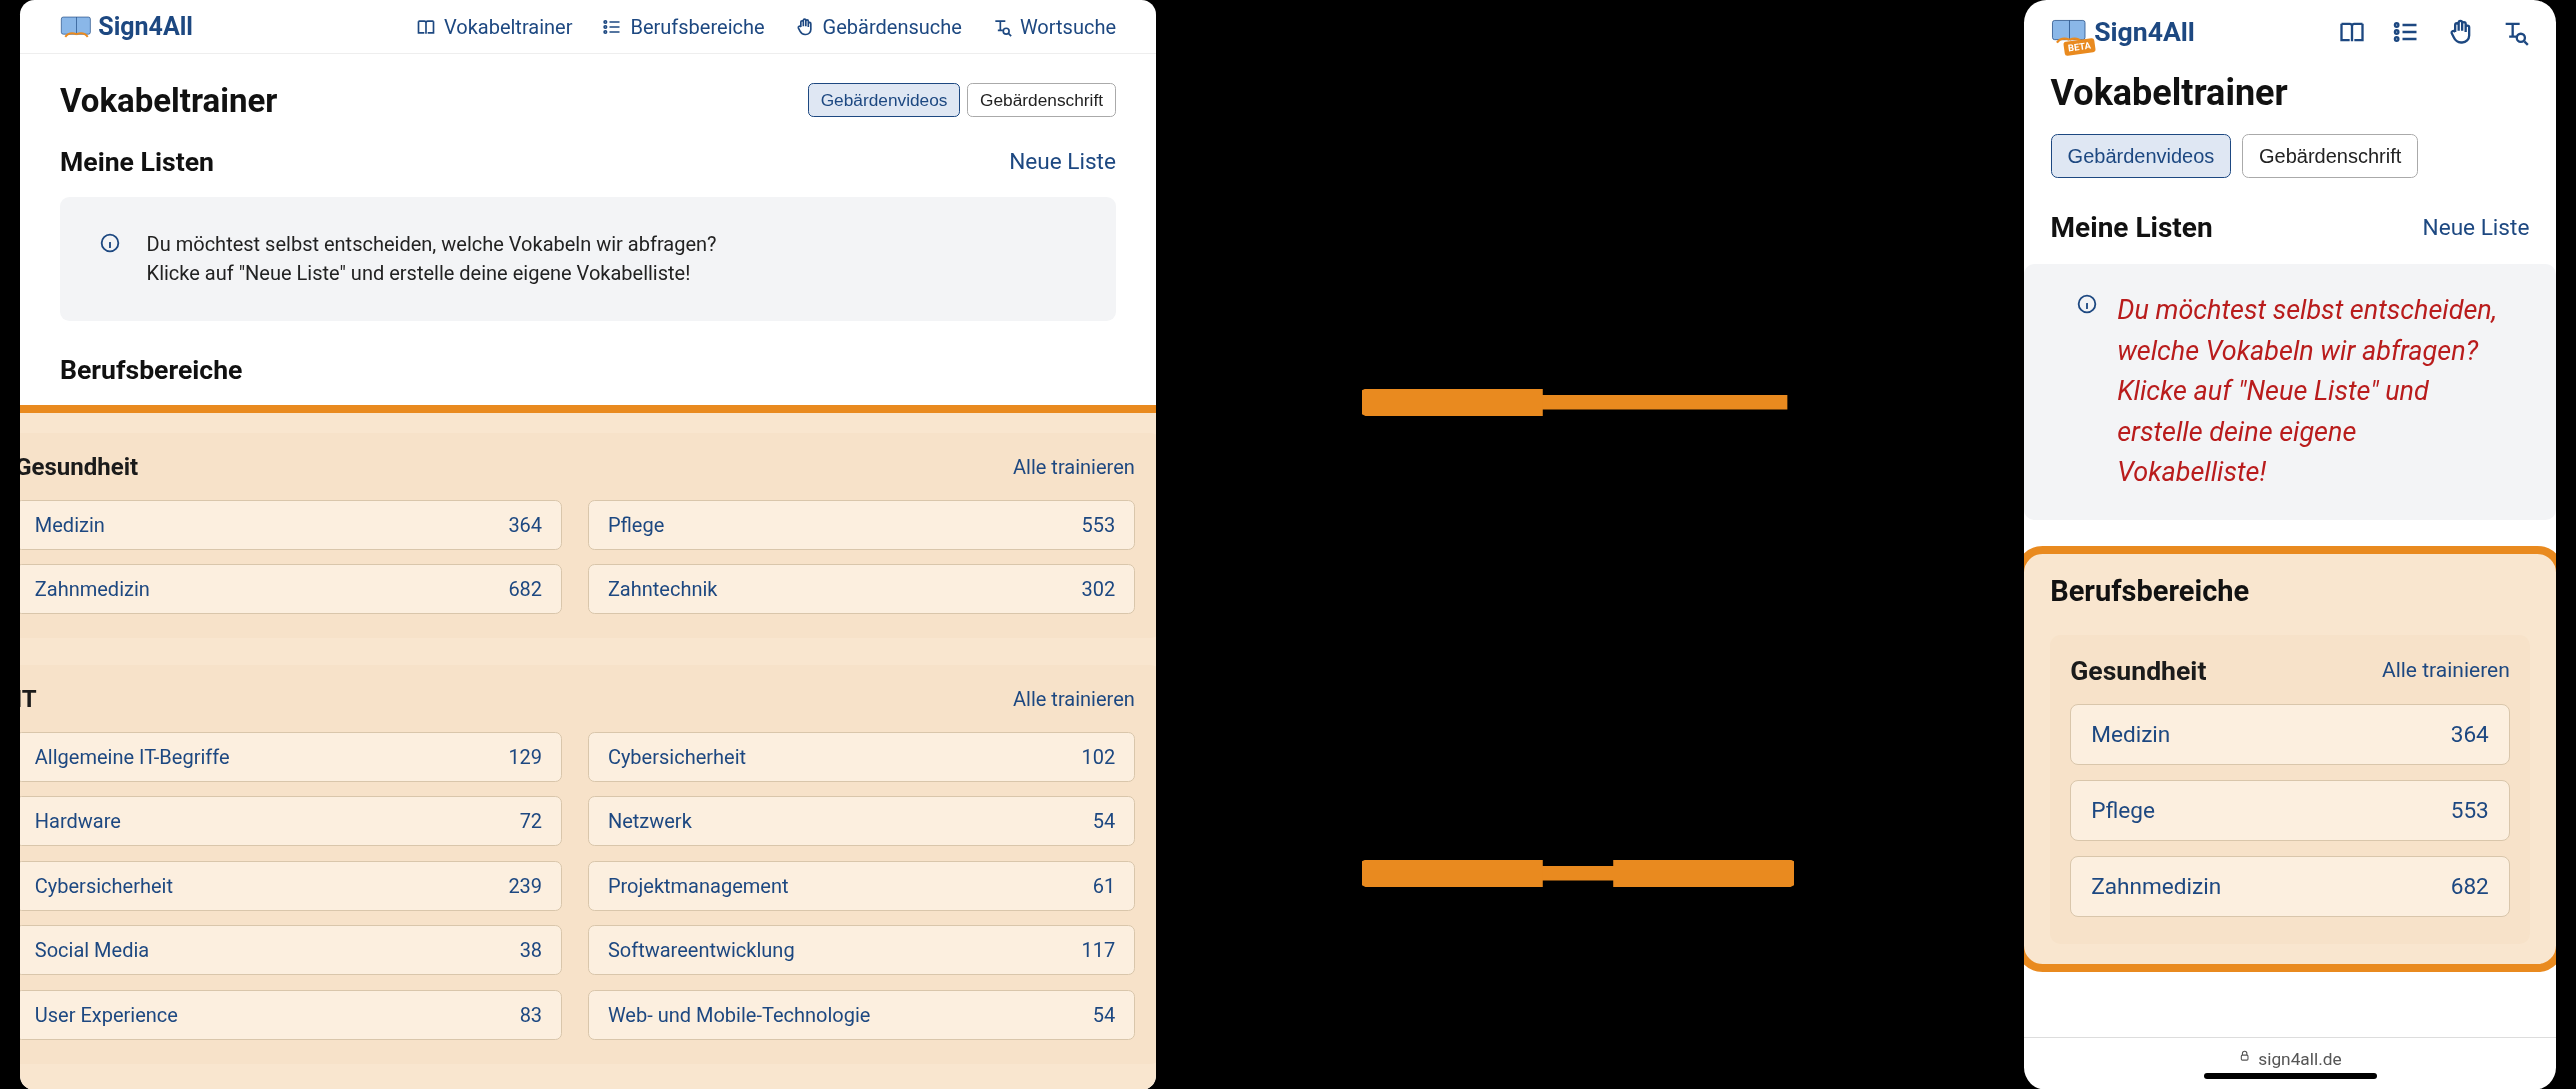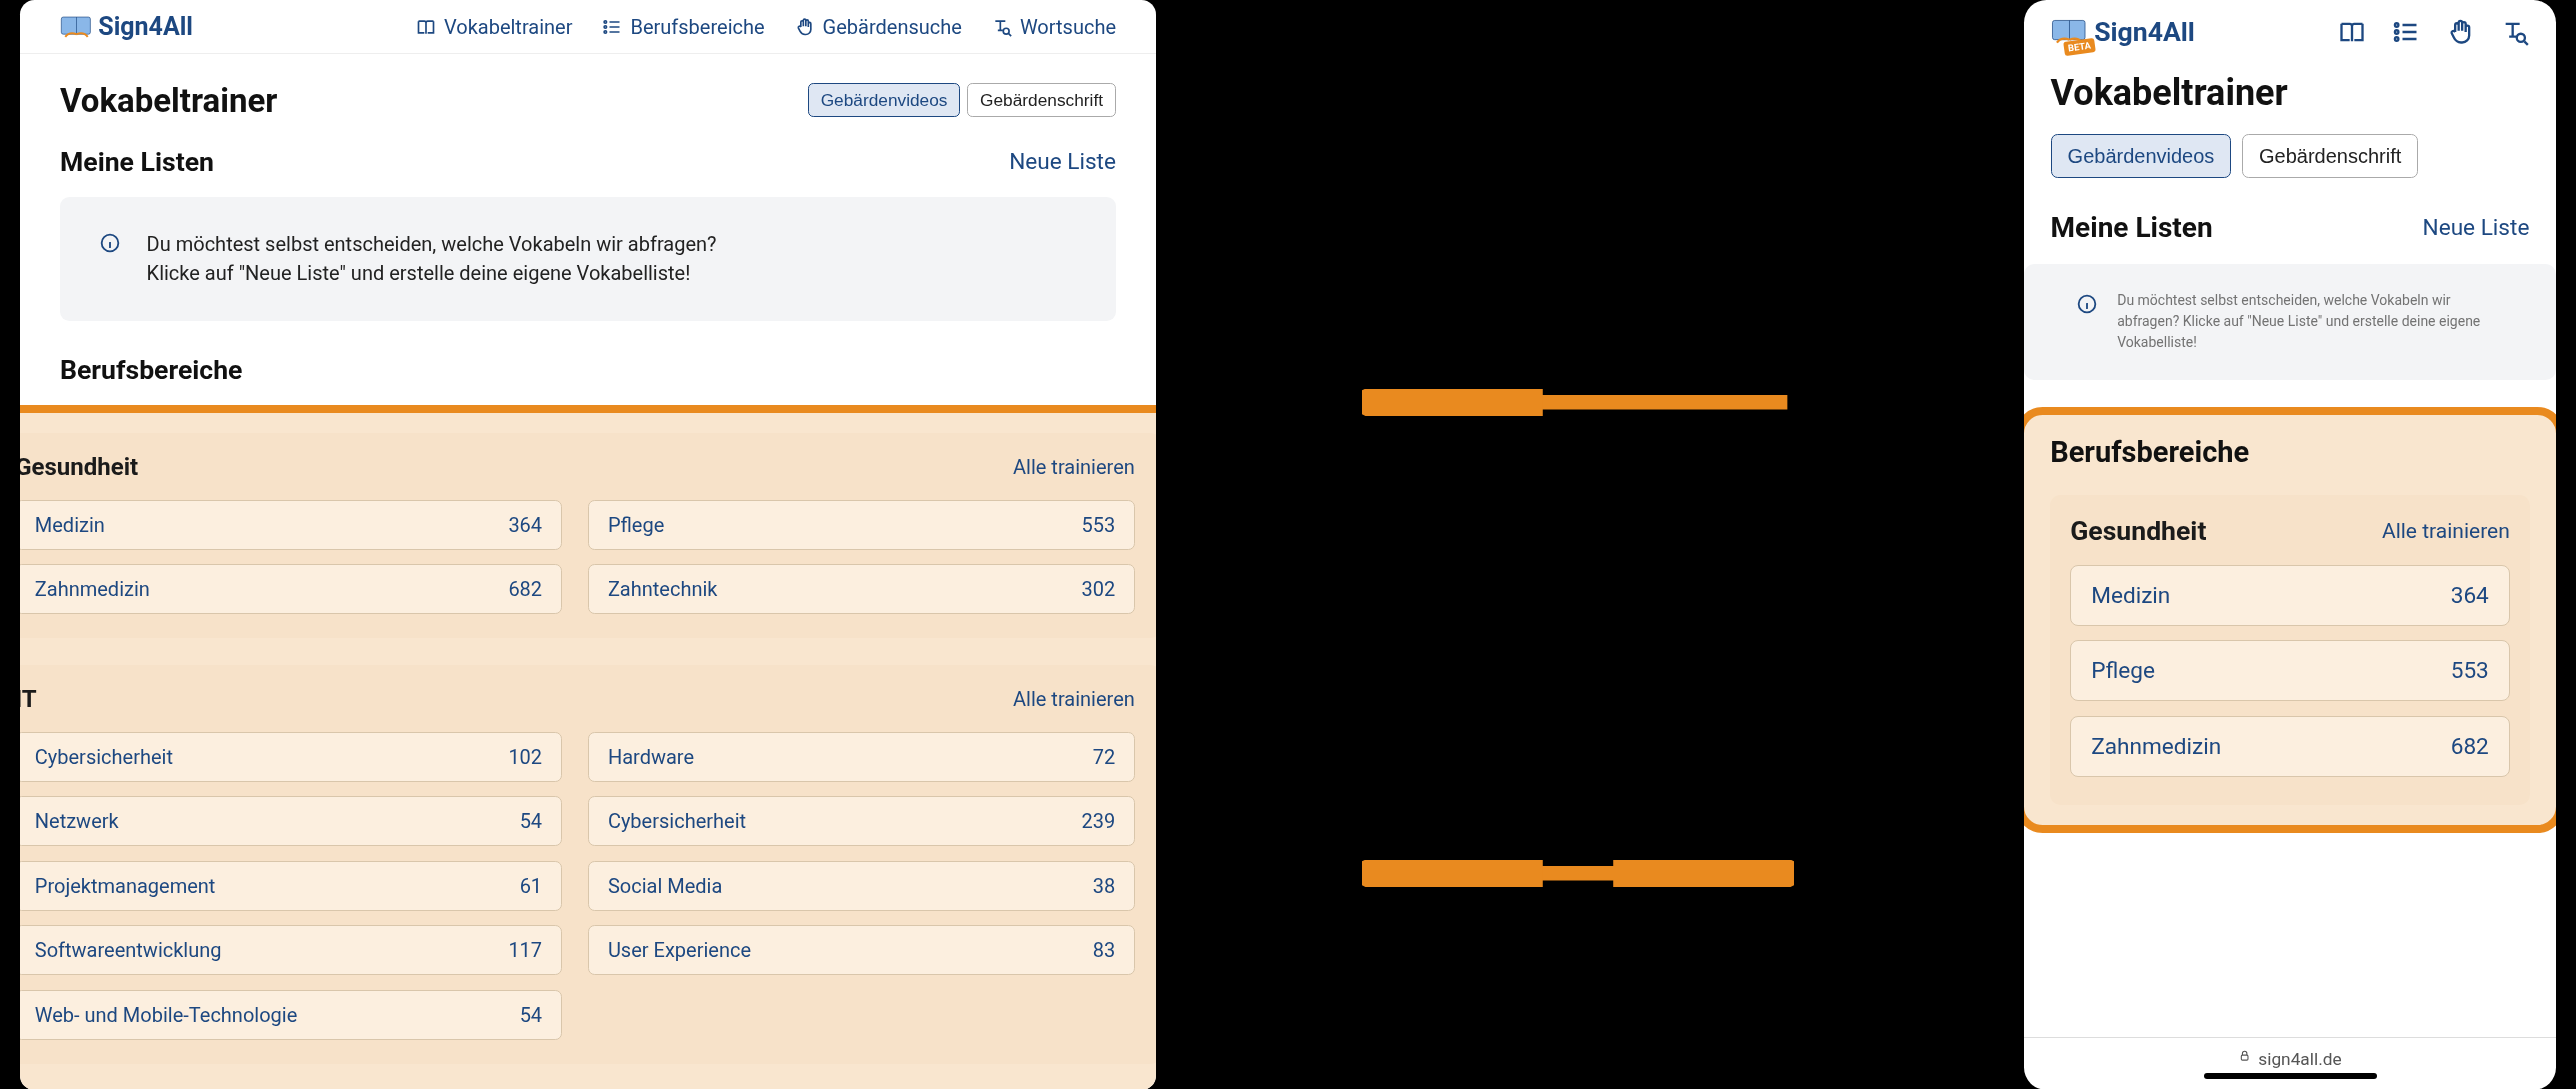--- a/index.html
+++ b/index.html
@@ -313,24 +313,25 @@
     flex: 0 0 20px;
     width: 20px;
     height: 20px;
     stroke: #1d4881;
     fill: none;
     stroke-width: 2.2;
     margin-top: 4px;
     margin-left: 26.6px;
   }
   .m-info-text {
-    font-size: 14px;
+    font-size: 27px;
     line-height: 1.5;
-    color: #737373;
+    color: #b91c1c;
     padding-right: 26.6px;
+    font-style: italic;
   }
 
   .m-highlight-box {
     border: 8px solid #e98a1f;
     border-radius: 26.6px;
     background: #f9e6cf;
     margin: 0 -35px;
     padding: 20px 26.6px 6.6px 26.6px;
   }
   .m-domain-section-title {
@@ -498,20 +499,24 @@
               <span class="count">302</span>
             </div>
           </div>
         </div>
         <div class="domain-card">
           <div class="domain-header">
             <div class="domain-title">IT</div>
             <div class="train-all">Alle trainieren</div>
           </div>
           <div class="chip-grid">
+            <div class="chip">
+              <span>Allgemeine IT-Begriffe</span>
+              <span class="count">129</span>
+            </div>
             <div class="chip">
               <span>Cybersicherheit</span>
               <span class="count">102</span>
             </div>
             <div class="chip">
               <span>Hardware</span>
               <span class="count">72</span>
             </div>
             <div class="chip">
               <span>Netzwerk</span>

